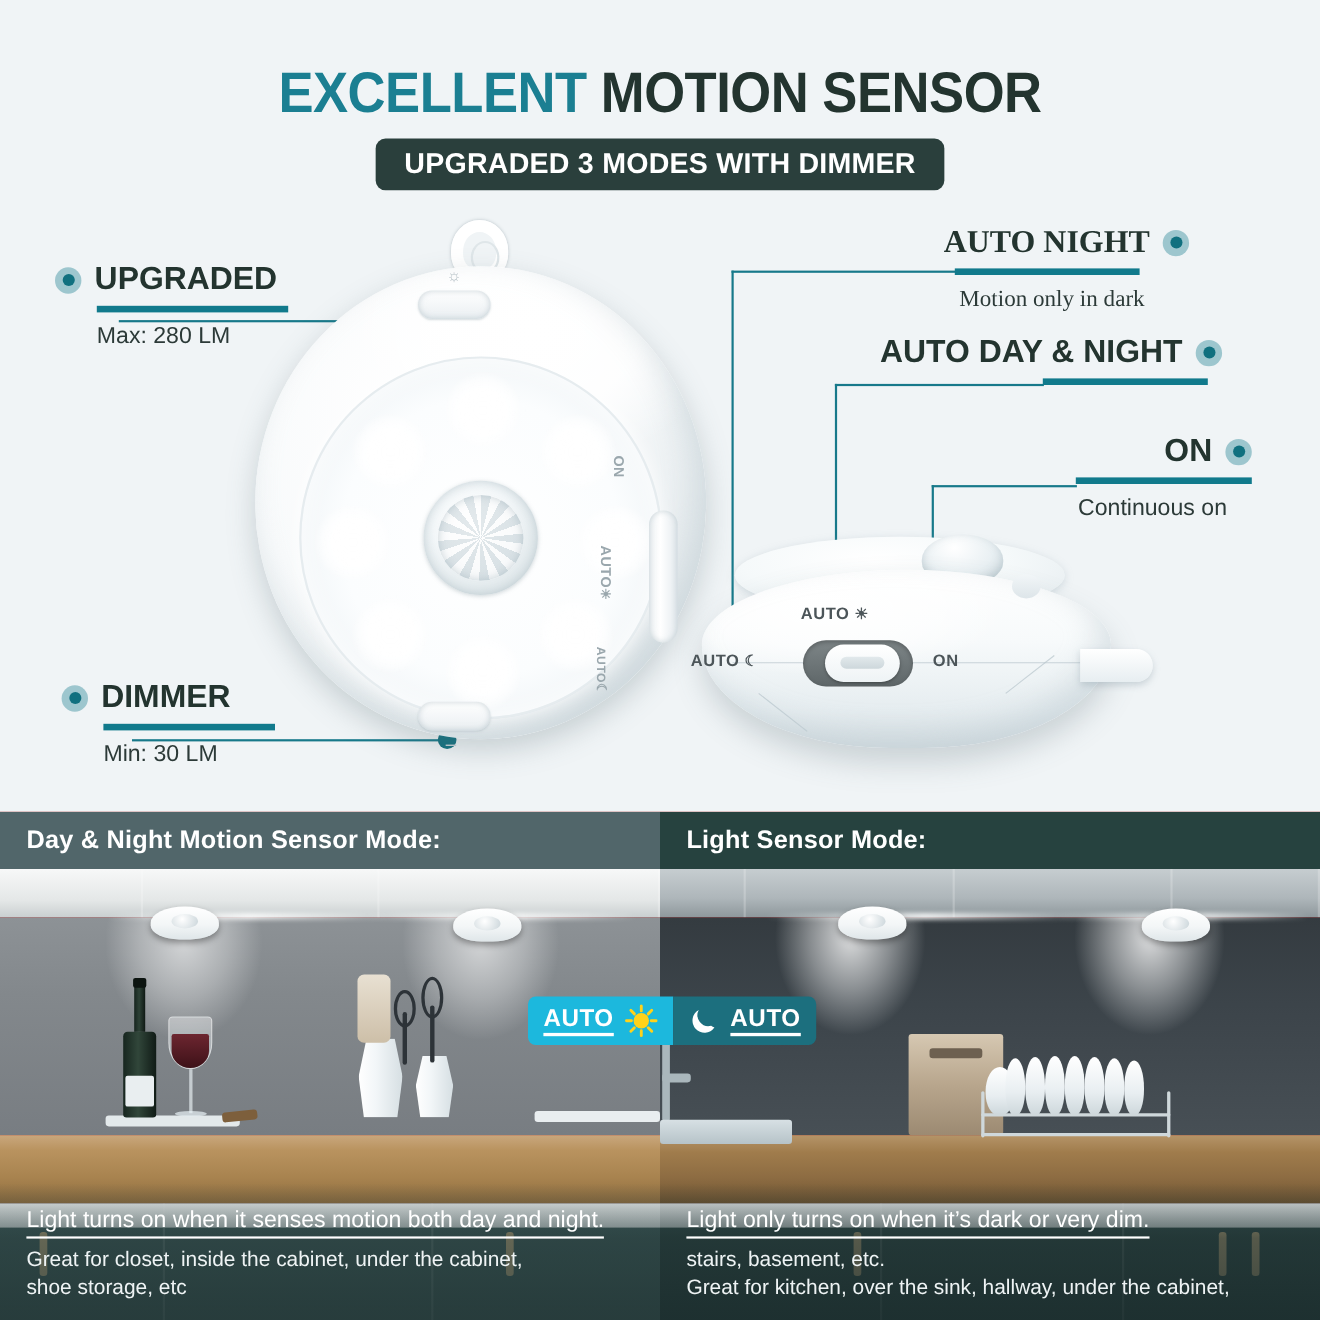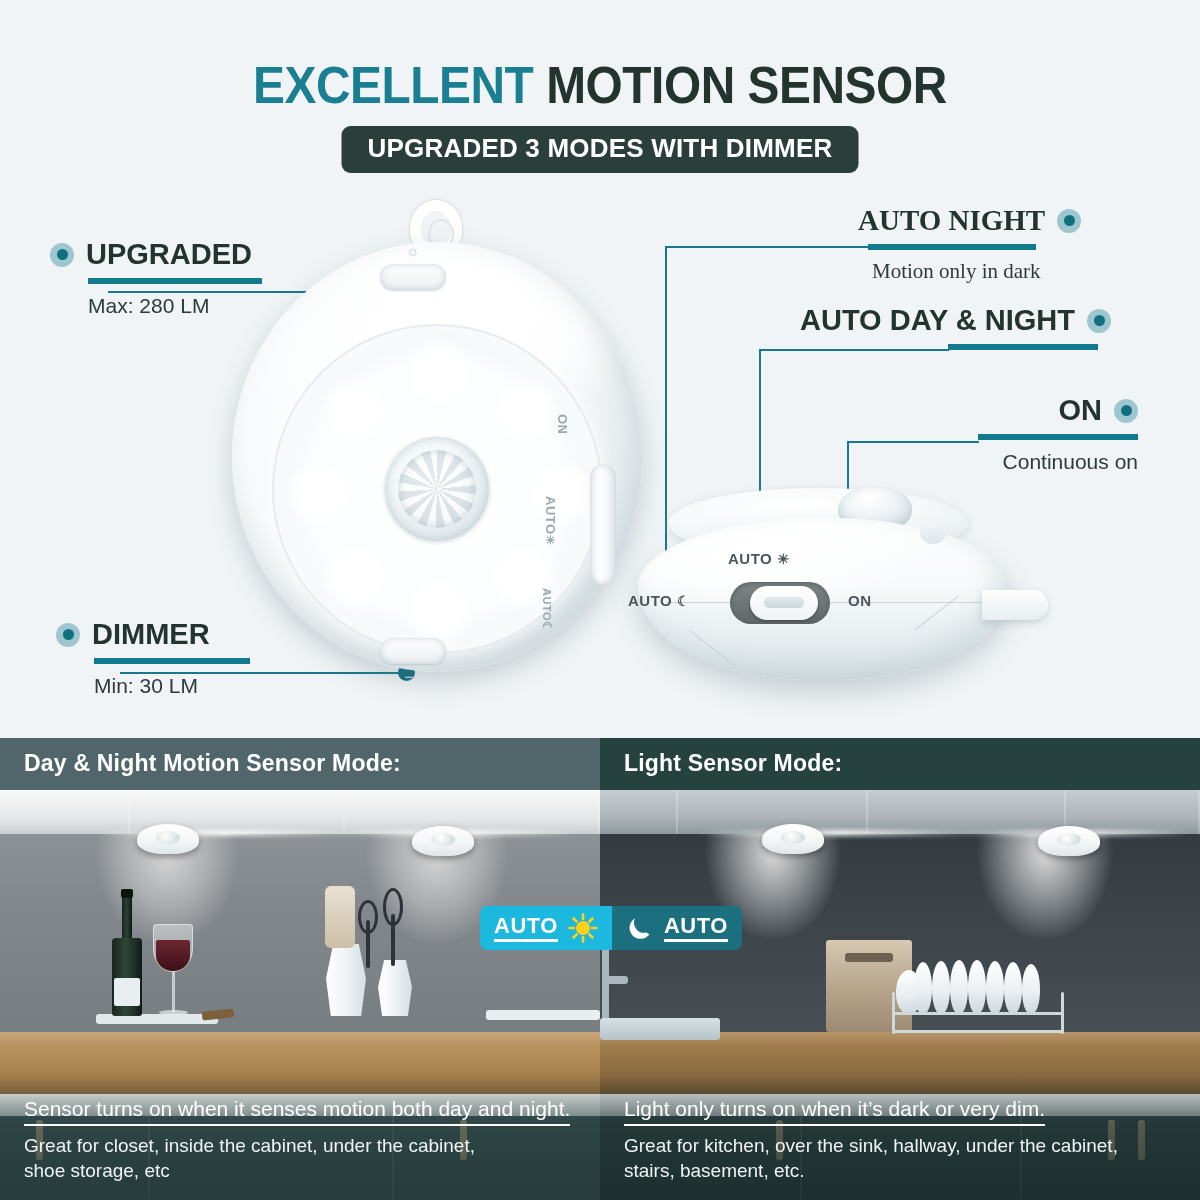--- a/index.html
+++ b/index.html
@@ -391,21 +391,21 @@
       </div>
       <div class="co-rule" style="width:150px; margin:9px 0 0 148px;"></div>
     </div>
 
     <div class="callout" style="left:1000px; top:396px;">
       <div class="co-row" style="justify-content:flex-end;">
         <span class="co-title">ON</span>
         <span class="co-dot"></span>
       </div>
       <div class="co-rule" style="width:160px; margin:9px 0 0 -22px;"></div>
-      <div class="co-sub" style="margin:11px 0 0 -20px;text-align:right;">Continuous on</div>
+      <div class="co-sub" style="margin:11px 0 0 -20px;">Continuous on</div>
     </div>
   </div>
 
   <div id="panels">
 
     <div class="panel" id="panel-left">
       <div class="panel-head" id="head-left">
         <span>Day &amp; Night Motion Sensor Mode:</span>
       </div>
 
@@ -455,21 +455,21 @@
       <div class="lower-cab" style="background:linear-gradient(180deg,#3f5c5c 0%,#35504f 60%,#2c4342 100%);">
         <div class="lower-strip" style="background:linear-gradient(180deg,#f4f6f6,#dde2e3);"></div>
         <div class="lower-seam" style="left:148px; background:rgba(255,255,255,.16);"></div>
         <div class="lower-seam" style="left:392px; background:rgba(255,255,255,.16);"></div>
         <div class="handle" style="left:36px;  top:26px; background:#c9ad7e;"></div>
         <div class="handle" style="left:460px; top:26px; background:#c9ad7e;"></div>
       </div>
 
       <div class="cap-shade" style="background:linear-gradient(180deg, rgba(38,58,58,0) 0%, rgba(38,58,58,.62) 40%, rgba(38,58,58,.78) 100%);"></div>
       <div class="caption">
-        <div class="cap-main">Sensor turns on when it senses motion both day and night.</div>
+        <div class="cap-main">Light turns on when it senses motion both day and night.</div>
         <div class="cap-sub">Great for closet, inside the cabinet, under the cabinet,</div>
         <div class="cap-sub">shoe storage, etc</div>
       </div>
     </div>
 
     <div class="panel" id="panel-right">
       <div class="panel-head" id="head-right">
         <span>Light Sensor Mode:</span>
       </div>
 
@@ -519,22 +519,22 @@
         <div class="lower-seam" style="left:200px; background:rgba(255,255,255,.16);"></div>
         <div class="lower-seam" style="left:420px; background:rgba(255,255,255,.16);"></div>
         <div class="handle" style="left:176px; top:26px; background:#c5ab80;"></div>
         <div class="handle" style="left:508px; top:26px; background:#c5ab80;"></div>
         <div class="handle" style="left:538px; top:26px; background:#c5ab80;"></div>
       </div>
 
       <div class="cap-shade" style="background:linear-gradient(180deg, rgba(28,46,46,0) 0%, rgba(28,46,46,.66) 40%, rgba(28,46,46,.82) 100%);"></div>
       <div class="caption">
         <div class="cap-main">Light only turns on when it’s dark or very dim.</div>
+        <div class="cap-sub">stairs, basement, etc.</div>
         <div class="cap-sub">Great for kitchen, over the sink, hallway, under the cabinet,</div>
-        <div class="cap-sub">stairs, basement, etc.</div>
       </div>
     </div>
   </div>
 
   <div class="badges">
     <div class="badge" id="badge-day">
       <span class="badge-txt">AUTO</span>
       <svg width="30" height="30" viewBox="0 0 30 30">
         <circle cx="15" cy="15" r="7" fill="#ffd21a"></circle>
         <g stroke="#ffd21a" stroke-width="2.6" stroke-linecap="round">

